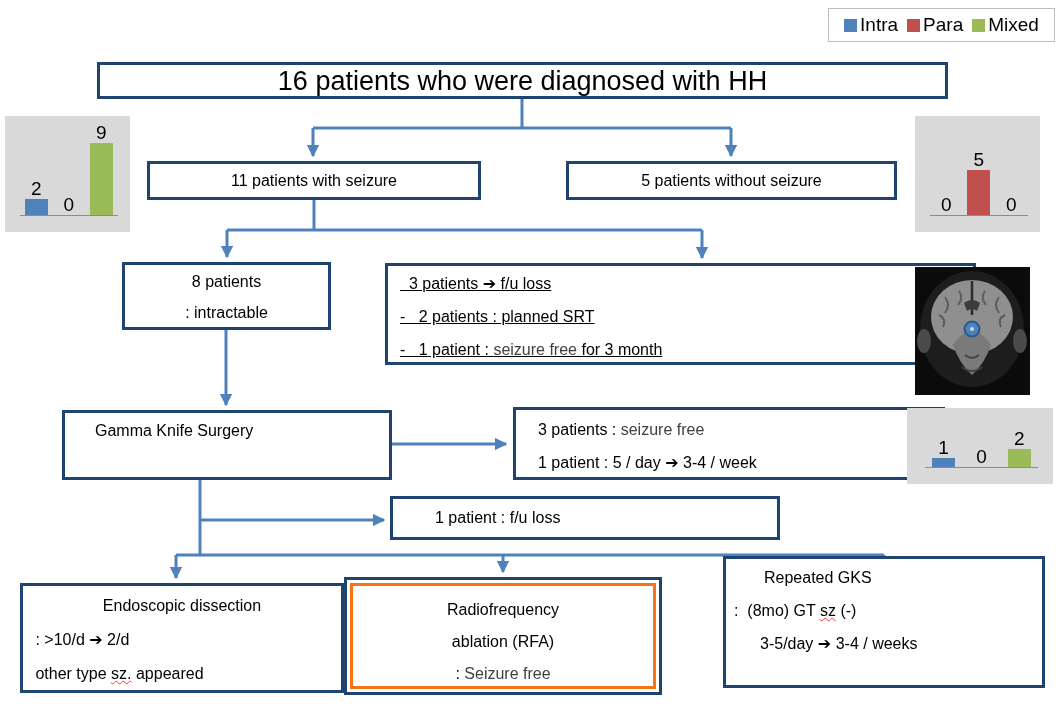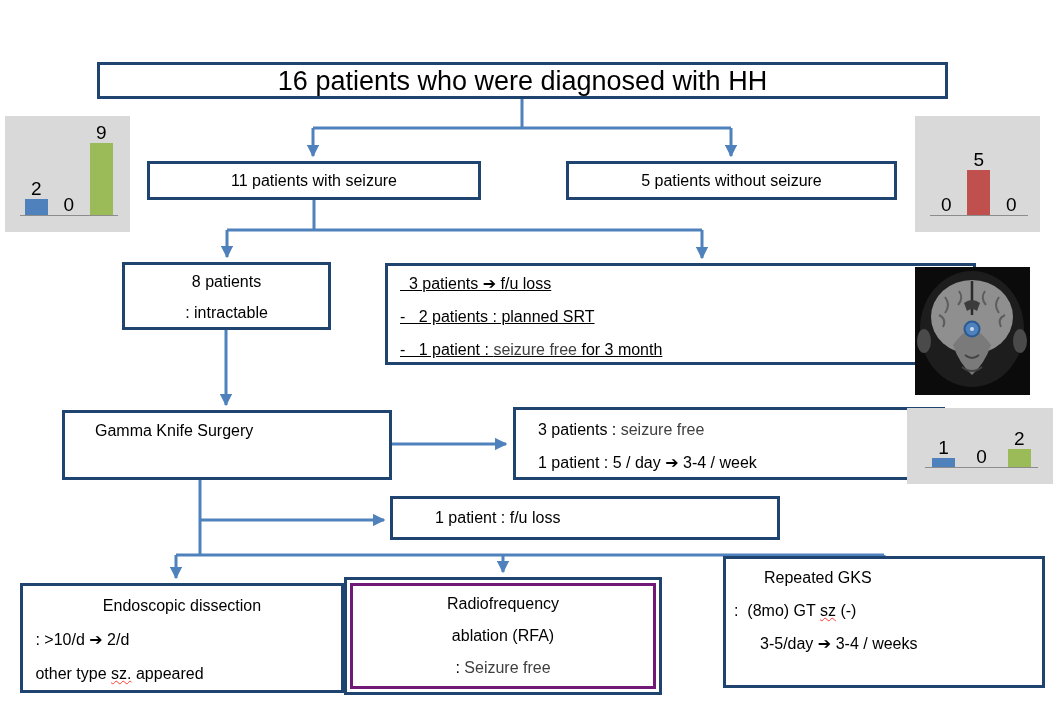--- a/index.html
+++ b/index.html
@@ -53,20 +53,34 @@
       <path d="M392,444 L506,444" marker-end="url(#ah)"></path>
       <path d="M200,480 L200,555"></path>
       <path d="M200,520 L384,520" marker-end="url(#ah)"></path>
       <path d="M176,555 L884,555"></path>
       <path d="M176,555 L176,578" marker-end="url(#ah)"></path>
       <path d="M503,555 L503,572" marker-end="url(#ah)"></path>
       <path d="M884,555 L884,578" marker-end="url(#ah)"></path>
     </g>
   </svg>
 
+  <div id="legend">
+      <span class="legend-item">
+        <span class="swatch" style="background: rgb(79, 129, 189);"></span>
+        <span>Intra</span>
+      </span>
+      <span class="legend-item">
+        <span class="swatch" style="background: rgb(192, 80, 77);"></span>
+        <span>Para</span>
+      </span>
+      <span class="legend-item">
+        <span class="swatch" style="background: rgb(155, 187, 89);"></span>
+        <span>Mixed</span>
+      </span>
+    </div>
 
   <div class="fbox center" style="left:97px;top:62px;width:851px;height:37px;">
     <div class="ln" style="font-size:27px;line-height:32px;">16 patients who were diagnosed with HH</div>
   </div>
 
   <div class="chart" style="left:5px;top:116px;width:125px;height:116px;">
       <div class="plot">
         <div class="col">
           <div class="bar-label">2</div>
           <div class="bar" style="height: 16px; background: rgb(79, 129, 189);"></div>
@@ -160,21 +174,21 @@
     <div class="ln" style="line-height:38px;">1 patient : f/u loss</div>
   </div>
 
   <div class="fbox" style="left:20px;top:583px;width:324px;height:110px;padding-top:3px;">
     <div class="ln center" style="line-height:34px;">Endoscopic dissection</div>
     <div class="ln" style="line-height:34px;padding-left:8px;"> : &gt;10/d ➔ 2/d</div>
     <div class="ln" style="line-height:34px;padding-left:8px;"><span> other type </span><span class="wavy">sz.</span><span> appeared</span></div>
   </div>
 
   <div class="fbox" style="left:344px;top:577px;width:318px;height:118px;padding:3px;">
-    <div style="border:3px solid #701a75;width:100%;height:100%;box-sizing:border-box;padding-top:2px;">
+    <div style="border:3px solid #f97316;width:100%;height:100%;box-sizing:border-box;padding-top:8px;">
       <div class="ln center" style="line-height:32px;">Radiofrequency</div>
       <div class="ln center" style="line-height:32px;">ablation (RFA)</div>
       <div class="ln center" style="line-height:32px;"><span>: </span><span class="red">Seizure free</span></div>
     </div>
   </div>
 
   <div class="fbox" style="left:723px;top:556px;width:322px;height:132px;padding-top:2px;">
     <div class="ln" style="line-height:33px;padding-left:38px;">Repeated GKS</div>
     <div class="ln" style="line-height:33px;padding-left:8px;"><span>:  (8mo) GT </span><span class="wavy">sz</span><span> (-)</span></div>
     <div class="ln" style="line-height:33px;padding-left:34px;">3-5/day ➔ 3-4 / weeks</div>

